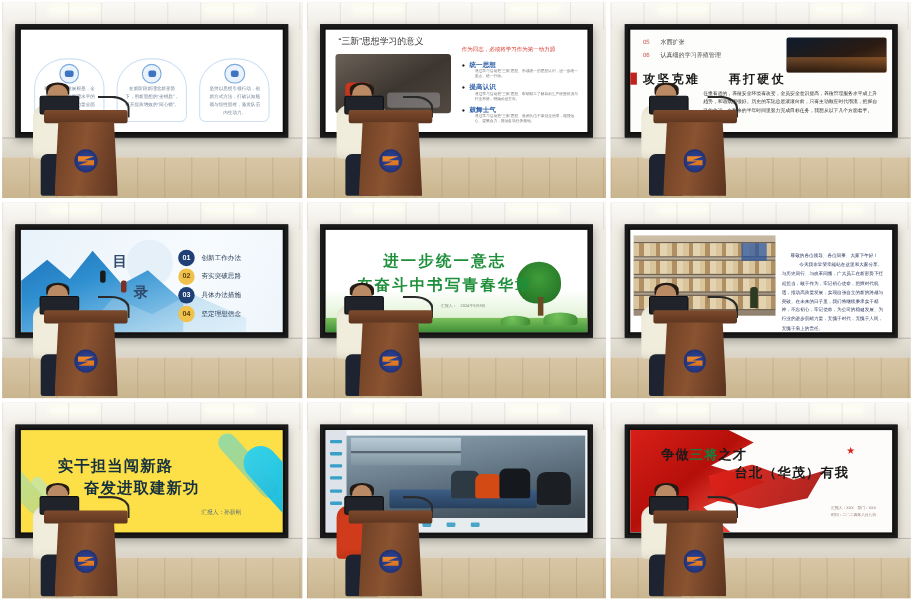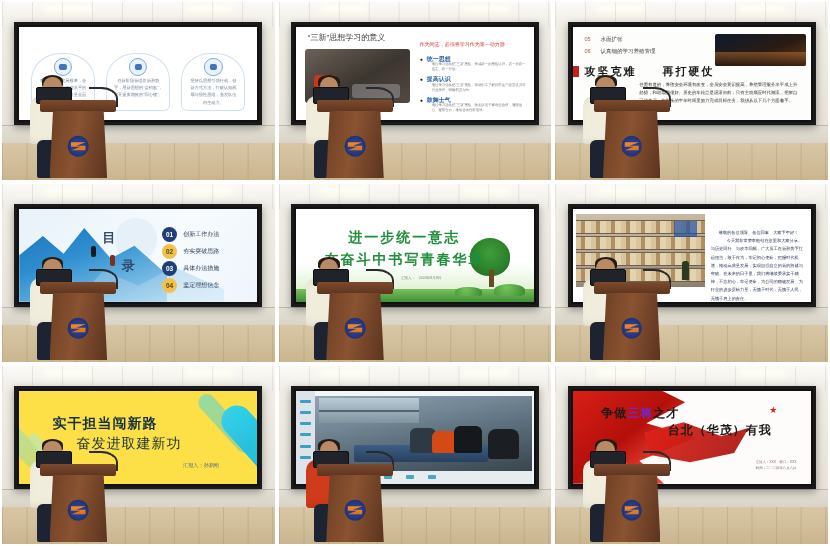--- a/index.html
+++ b/index.html
@@ -183,21 +183,21 @@
         background:linear-gradient(#34d2e8,#14b3d6);}
   .s7 .b2{right:10%;top:-4%;width:7%;height:78%;
         background:linear-gradient(rgba(70,215,235,.55),rgba(40,180,215,.35));}
   .s7 .b3{left:-4%;top:24%;width:8%;height:64%;
         background:linear-gradient(rgba(120,228,240,.5),rgba(90,200,225,.3));}
   .s7 .b4{left:8%;top:42%;width:4%;height:40%;
         background:rgba(150,235,245,.45);}
   .s7 .l1{position:absolute;left:14%;top:26%;font-size:14px;color:#15313f;
         font-weight:bold;letter-spacing:1px;}
   .s7 .l2{position:absolute;left:24%;top:48%;font-size:14px;color:#15313f;
-        font-weight:normal;letter-spacing:1px;}
+        font-weight:bold;letter-spacing:1px;}
   .s7 .rep{position:absolute;right:16%;bottom:16%;font-size:5.2px;color:#55707c;}
 
   
   .s8{background:#e8ecef;}
   .s8 .app{position:absolute;inset:0;background:#f3f5f7;}
   .s8 .left{position:absolute;left:0;top:0;width:8%;height:100%;background:#dde3e8;}
   .s8 .left i{position:absolute;left:22%;width:56%;height:3px;background:#39a0c8;
         border-radius:1px;}
   .s8 .inner{position:absolute;left:8%;top:6%;right:1%;bottom:14%;overflow:hidden;
         background:linear-gradient(170deg,#8fa6b5,#5d6f7d 55%,#39454e);}
@@ -221,21 +221,21 @@
   
   .s9{background:#fdfcfa;overflow:hidden;}
   .s9 .flag{position:absolute;left:-6%;top:-12%;width:74%;height:112%;
         background:linear-gradient(140deg,#e2241b,#b50f0a 45%,#f0473a 70%,#c21610);
         clip-path:polygon(0 0,46% 0,72% 22%,50% 42%,78% 56%,46% 78%,60% 100%,0 100%);}
   .s9 .flag2{position:absolute;left:30%;top:34%;width:44%;height:50%;
         background:linear-gradient(120deg,rgba(226,36,27,.95),rgba(160,12,8,.9));
         clip-path:polygon(0 22%,38% 0,74% 30%,100% 12%,86% 66%,44% 86%,6% 70%);}
   .s9 .l1{position:absolute;left:12%;top:16%;font-size:12px;color:#1a1a1a;
         font-weight:bold;letter-spacing:1px;}
-  .s9 .l1 em{color:#6d28d9;font-style:normal;}
+  .s9 .l1 em{color:#15803d;font-style:normal;}
   .s9 .l2{position:absolute;left:40%;top:34%;font-size:12px;color:#1a1a1a;
         font-weight:bold;letter-spacing:1px;}
   .s9 .star{position:absolute;right:14%;top:16%;font-size:9px;color:#d8251b;}
   .s9 .meta{position:absolute;right:6%;bottom:14%;text-align:right;
         font-size:3.4px;color:#8a6b6b;line-height:1.8;}
 </style>
 </head>
 <body>
 
 <div class="grid">

